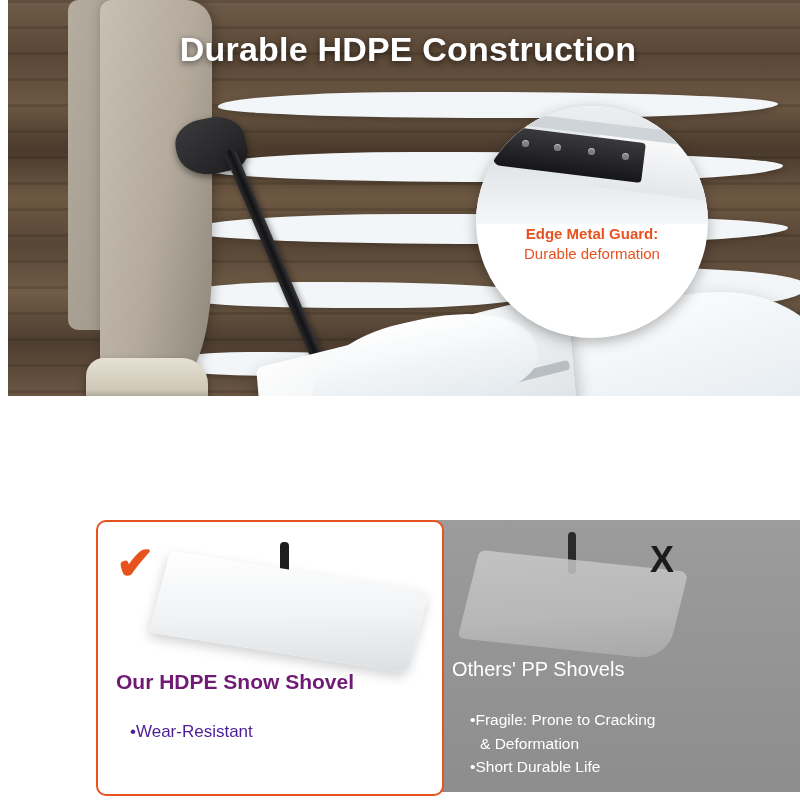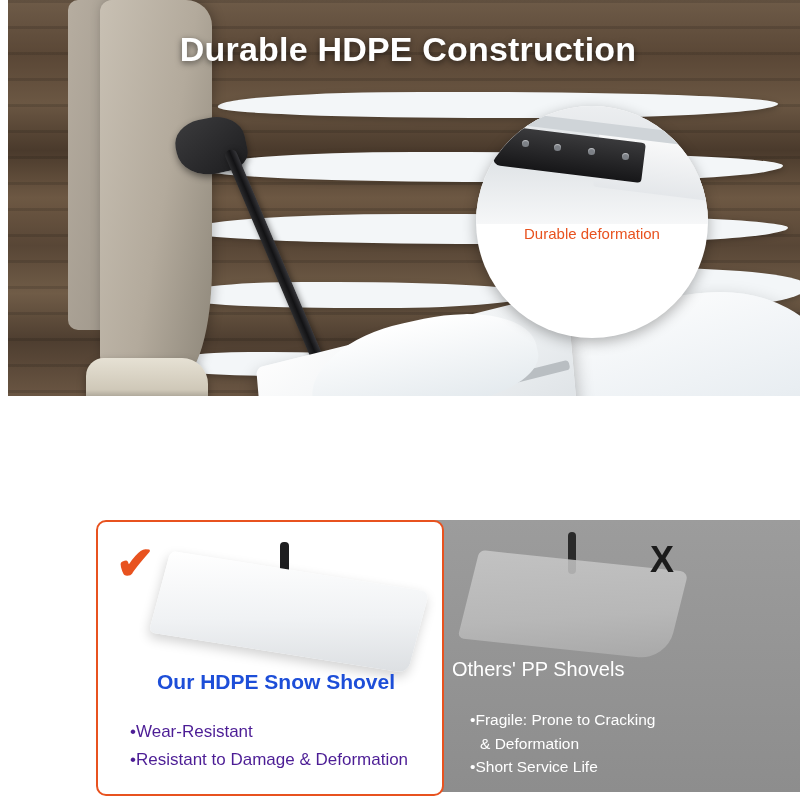--- a/index.html
+++ b/index.html
@@ -337,24 +337,23 @@
     left: 148px; top: 12px;
     width: 8px; height: 42px;
     background: #2a2a2a;
     border-radius: 4px;
   }
 
   .good-title {
     position: absolute;
     left: 18px; top: 148px;
     width: 320px;
-    color: #1d4ed8;
+    color: #701a75;
     font-size: 21px;
     font-weight: bold;
-    text-align: center;
   }
   .good-list {
     position: absolute;
     left: 18px; top: 182px;
     width: 318px;
     margin: 14px;
     padding: 0;
     list-style: none;
     color: #4c1d95;
     font-size: 17px;
@@ -420,49 +419,49 @@
       <div class="callout-photo">
         <div class="callout-blade"></div>
         <div class="callout-bracket"></div>
         <div class="callout-strip"></div>
         <div class="rivet" style="left:46px; top:34px;"></div>
         <div class="rivet" style="left:78px; top:38px;"></div>
         <div class="rivet" style="left:112px; top:42px;"></div>
         <div class="rivet" style="left:146px; top:47px;"></div>
       </div>
       <div class="callout-text">
+        <div class="t1">Edge Metal Guard:</div>
         <div>Durable deformation</div>
       </div>
     </div>
   </div>
 
   <div class="compare">
 
     <div class="panel-bad">
       <div class="bad-handle"></div>
       <div class="bad-blade"></div>
       <div class="x-mark">X</div>
       <div class="bad-title">Others' PP Shovels</div>
       <ul class="bad-list">
         <li>
           <span>•Fragile: Prone to Cracking</span>
           <span class="sub">&amp; Deformation</span>
         </li>
         <li>
-          <span>•Short Service Life</span>
+          <span>•Short Durable Life</span>
         </li>
       </ul>
     </div>
 
     <div class="panel-good">
       <div class="check-mark">✔</div>
       <div class="prod-handle"></div>
       <div class="prod-hub"></div>
       <div class="prod-blade"></div>
       <div class="good-title">Our HDPE Snow Shovel</div>
       <ul class="good-list">
         <li>•Wear-Resistant</li>
-        <li>•Resistant to Damage &amp; Deformation</li>
       </ul>
     </div>
 
   </div>
 </div>
 
 </body></html>

